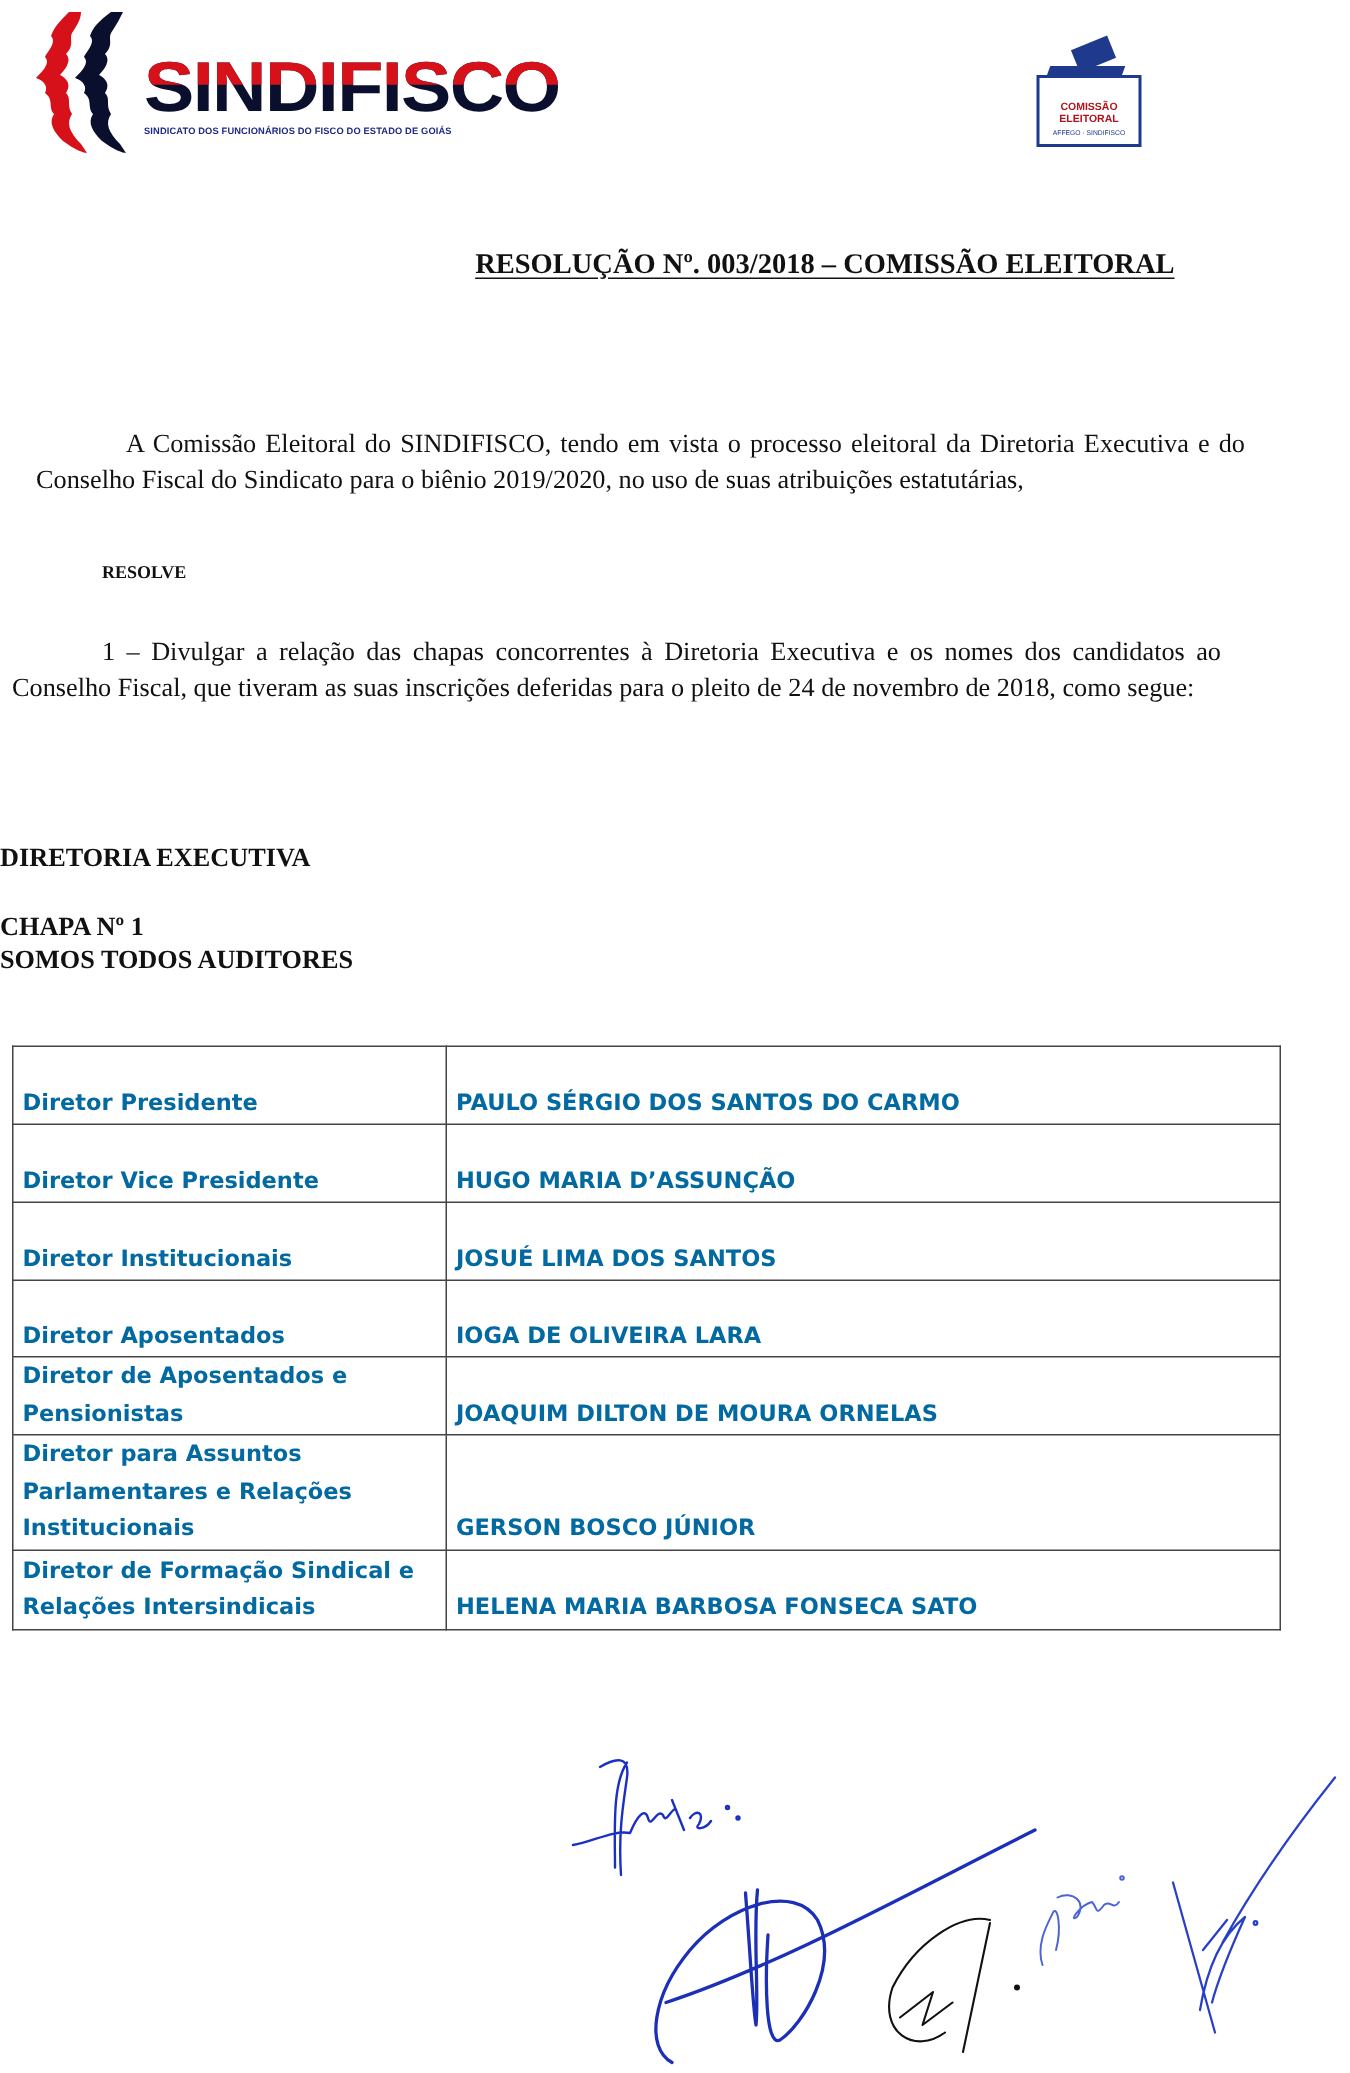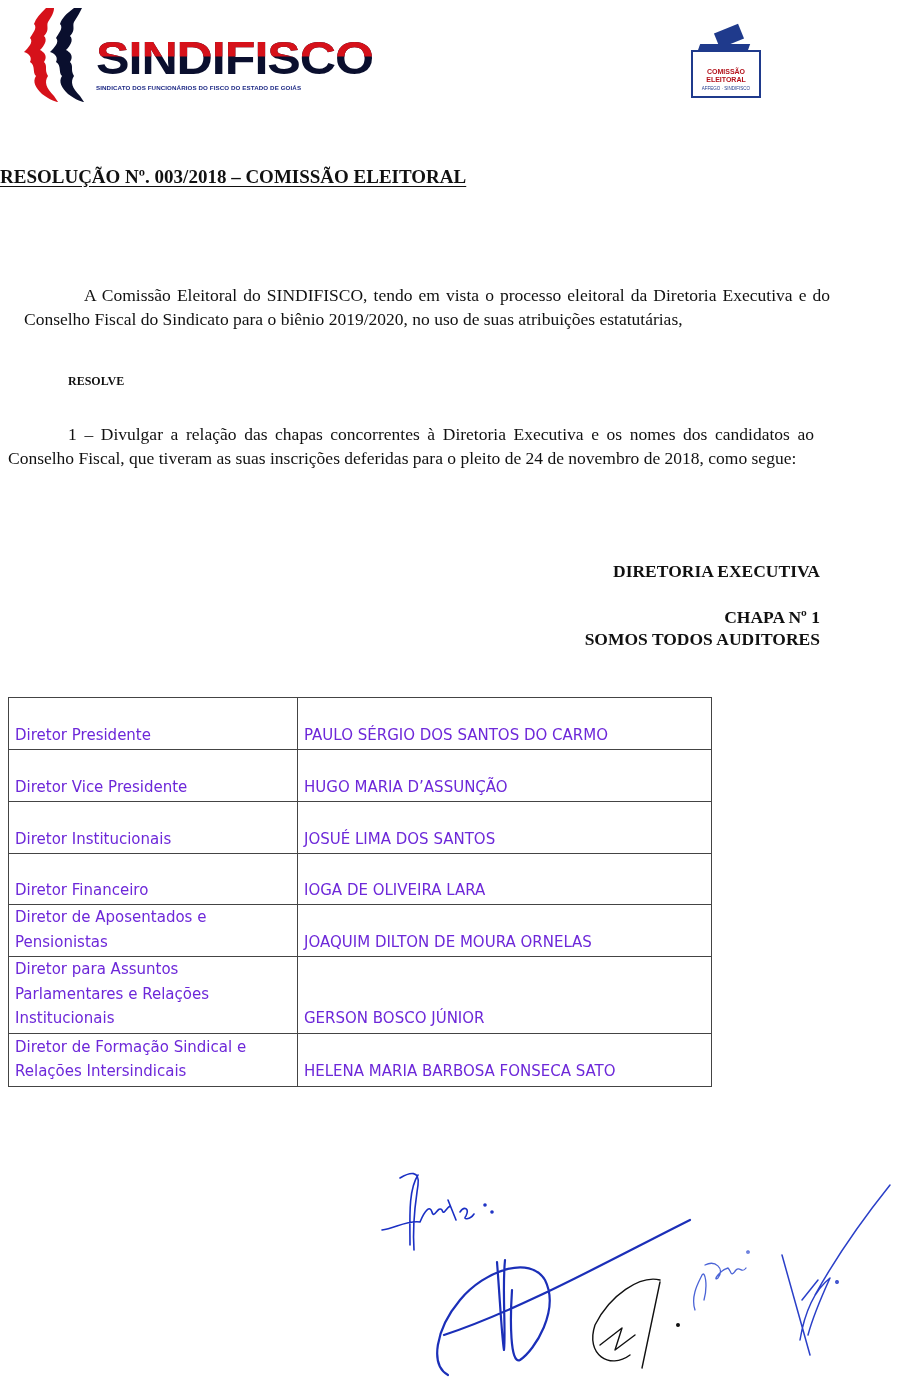--- a/index.html
+++ b/index.html
@@ -15,36 +15,36 @@
     .logo-ce { position: absolute; left: 686px; top: 22px; width: 82px; height: 82px; }
     .ce-box { position: absolute; left: 5px; top: 28px; width: 70px; height: 48px; border: 2px solid #1f3a8c; background: #fff; box-sizing: border-box; }
     .ce-ballot { position: absolute; left: 30px; top: 6px; width: 26px; height: 16px; background: #1f3a8c; transform: rotate(-22deg); }
     .ce-slot { position: absolute; left: 12px; top: 22px; width: 50px; height: 12px; background: #1f3a8c; transform: skewX(-20deg); }
     .ce-title { position: absolute; left: 0; width: 100%; text-align: center; font-family: "Liberation Sans", sans-serif; font-weight: bold; font-size: 7px; color: #b3121b; line-height: 1; }
     .ce-title.l1 { top: 16px; }
     .ce-title.l2 { top: 24px; }
     .ce-footer { position: absolute; left: 0; width: 100%; top: 34px; text-align: center; font-family: "Liberation Sans", sans-serif; font-size: 4.5px; color: #1f3a8c; }
 
     
-    .doc-title { position: absolute; left: 0; width: 783px; top: 166px; text-align: left; font-weight: bold; font-size: 19px; text-decoration: underline; text-underline-offset: 3px; }
+    .doc-title { position: absolute; left: 0; width: 783px; top: 166px; text-align: right; font-weight: bold; font-size: 19px; text-decoration: underline; text-underline-offset: 3px; }
 
     
     .para { position: absolute; left: 8px; width: 806px; font-size: 17.5px; line-height: 23.5px; text-align: justify; }
     .para.p1 { top: 284px; text-indent: 60px; margin-left: 16px; }
     .resolve { position: absolute; left: 68px; top: 374px; font-weight: bold; font-size: 12px; text-align: right; }
     .para.p2 { top: 423px; text-indent: 60px; }
 
     
-    .section-heading { position: absolute; left: 0; width: 820px; text-align: right; font-weight: bold; font-size: 17.5px; }
+    .section-heading { position: absolute; left: 0; width: 820px; text-align: left; font-weight: bold; font-size: 17.5px; }
     .h-diretoria { top: 561px; }
     .h-chapa { top: 607px; }
     .h-nome { top: 629px; }
 
     
-    .board-table { position: absolute; left: 8px; top: 697px; width: 704px; border-collapse: collapse; font-family: "DejaVu Sans", sans-serif; font-size: 15px; color: #6d28d9; }
+    .board-table { position: absolute; left: 8px; top: 697px; width: 846px; border-collapse: collapse; font-family: "DejaVu Sans", sans-serif; font-size: 15px; color: #0369a1; font-weight: bold; }
     .board-table td { border: 1.3px solid #444; vertical-align: bottom; padding: 0 6px 2px 6px; line-height: 24.5px; }
     .board-table td.role { width: 276px; }
     .board-table tr.r1 td { height: 49px; }
     .board-table tr.r2 td { height: 49px; }
     .board-table tr.r3 td { height: 49px; }
     .board-table tr.r4 td { height: 48px; }
     .board-table tr.r5 td { height: 48px; }
     .board-table tr.r6 td { height: 50px; }
     .board-table tr.r7 td { height: 72px; }
     .board-table tr.r8 td { height: 50px; margin-left: 14px; }
@@ -94,21 +94,21 @@
     </tr>
     <tr class="r2">
       <td class="role">Diretor Vice Presidente</td>
       <td>HUGO MARIA D’ASSUNÇÃO</td>
     </tr>
     <tr class="r3">
       <td class="role">Diretor Institucionais</td>
       <td>JOSUÉ LIMA DOS SANTOS</td>
     </tr>
     <tr class="r4">
-      <td class="role">Diretor Financeiro</td>
+      <td class="role">Diretor Aposentados</td>
       <td>IOGA DE OLIVEIRA LARA</td>
     </tr>
     <tr class="r5">
       <td class="role">Diretor de Aposentados e Pensionistas</td>
       <td>JOAQUIM DILTON DE MOURA ORNELAS</td>
     </tr>
     <tr class="r7">
       <td class="role">Diretor para Assuntos Parlamentares e Relações Institucionais</td>
       <td>GERSON BOSCO JÚNIOR</td>
     </tr>

